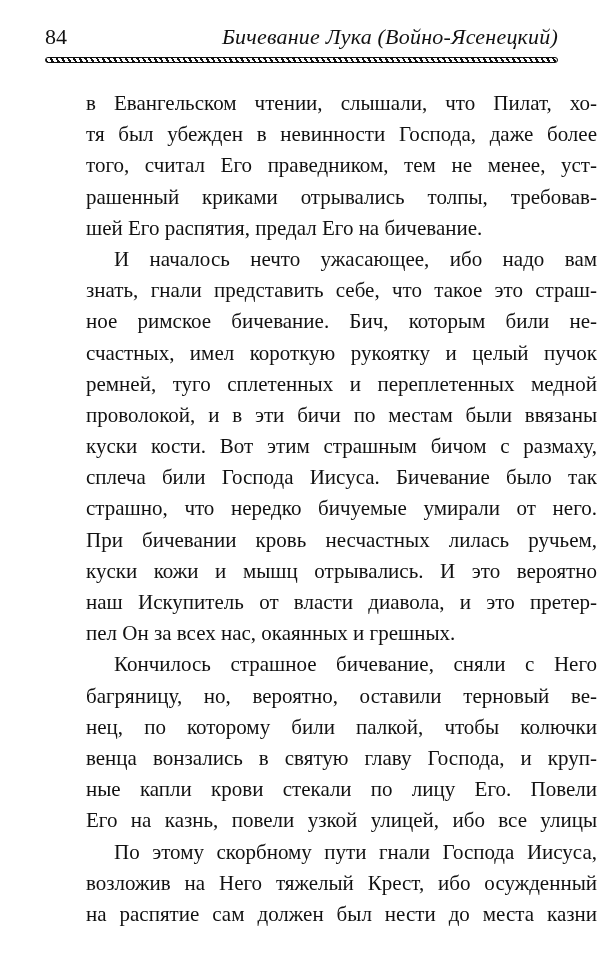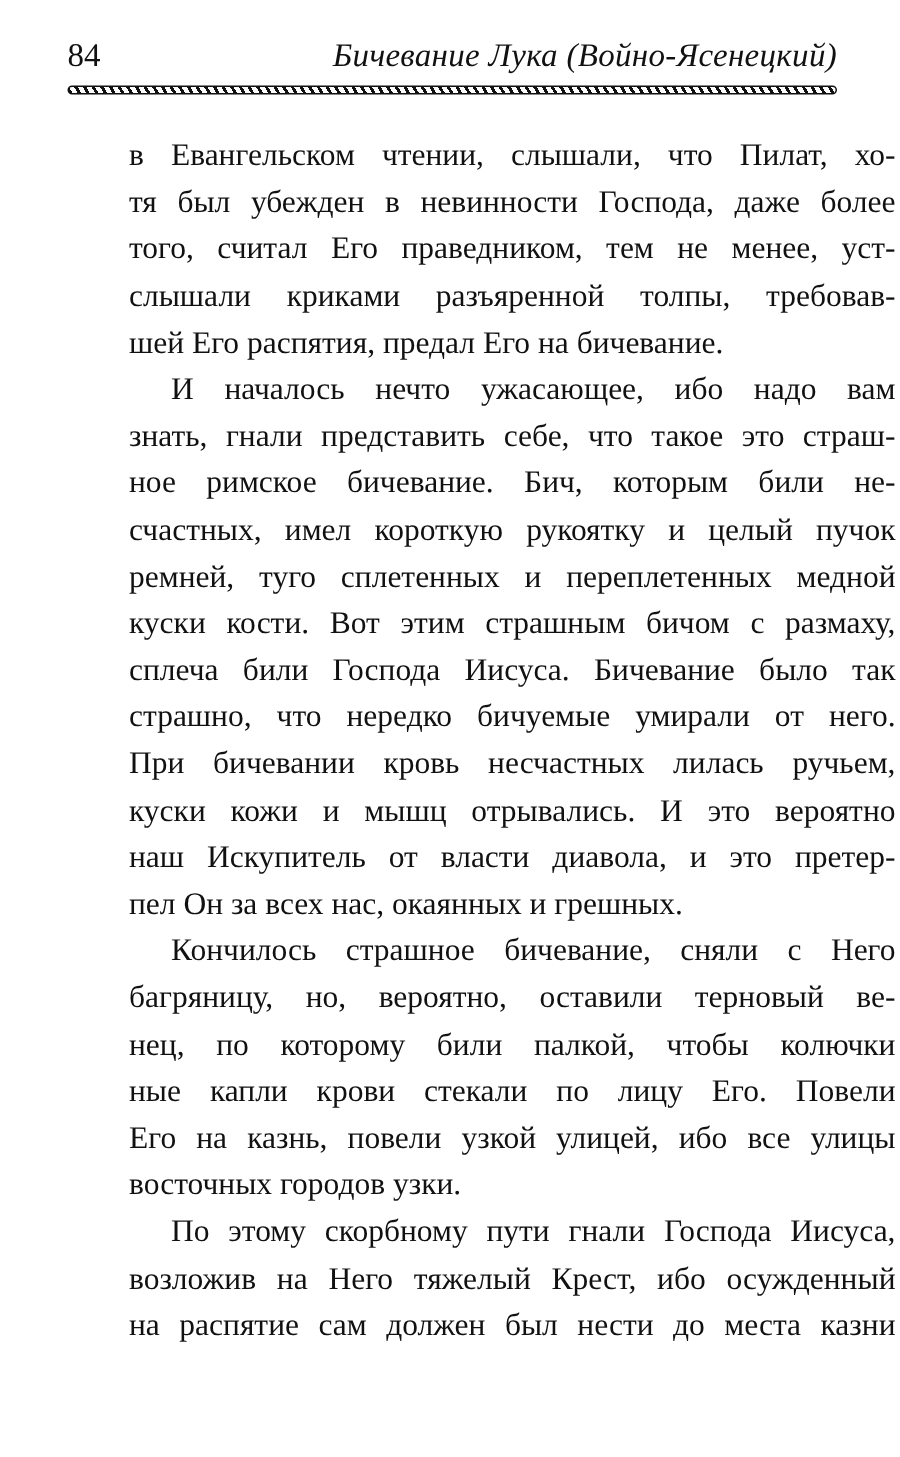--- a/index.html
+++ b/index.html
@@ -50,43 +50,44 @@
   <span class="page-number">84</span>
   <span class="running-title">Бичевание Лука (Войно-Ясенецкий)</span>
 </div>
 <div class="rope-rule"></div>
 
 <div class="text-block">
   <div>
     <span class="line">в Евангельском чтении, слышали, что Пилат, хо-</span>
     <span class="line">тя был убежден в невинности Господа, даже более</span>
     <span class="line">того, считал Его праведником, тем не менее, уст-</span>
-    <span class="line">слышали криками разъяренной толпы, требовав-</span>
+    <span class="line">рашенный криками отрывались толпы, требовав-</span>
     <span class="line last">шей Его распятия, предал Его на бичевание.</span>
   </div>
   <div>
     <span class="line indent">И началось нечто ужасающее, ибо надо вам</span>
     <span class="line">знать, гнали представить себе, что такое это страш-</span>
     <span class="line">ное римское бичевание. Бич, которым били не-</span>
     <span class="line">счастных, имел короткую рукоятку и целый пучок</span>
     <span class="line">ремней, туго сплетенных и переплетенных медной</span>
+    <span class="line">проволокой, и в эти бичи по местам были ввязаны</span>
     <span class="line">куски кости. Вот этим страшным бичом с размаху,</span>
     <span class="line">сплеча били Господа Иисуса. Бичевание было так</span>
     <span class="line">страшно, что нередко бичуемые умирали от него.</span>
     <span class="line">При бичевании кровь несчастных лилась ручьем,</span>
     <span class="line">куски кожи и мышц отрывались. И это вероятно</span>
     <span class="line">наш Искупитель от власти диавола, и это претер-</span>
     <span class="line last">пел Он за всех нас, окаянных и грешных.</span>
   </div>
   <div>
     <span class="line indent">Кончилось страшное бичевание, сняли с Него</span>
     <span class="line">багряницу, но, вероятно, оставили терновый ве-</span>
     <span class="line">нец, по которому били палкой, чтобы колючки</span>
+    <span class="line">венца вонзались в святую главу Господа, и круп-</span>
     <span class="line">ные капли крови стекали по лицу Его. Повели</span>
     <span class="line">Его на казнь, повели узкой улицей, ибо все улицы</span>
-    <span class="line last">восточных городов узки.</span>
   </div>
   <div>
     <span class="line indent">По этому скорбному пути гнали Господа Иисуса,</span>
     <span class="line">возложив на Него тяжелый Крест, ибо осужденный</span>
     <span class="line">на распятие сам должен был нести до места казни</span>
   </div>
 </div>
 
 </body></html>

